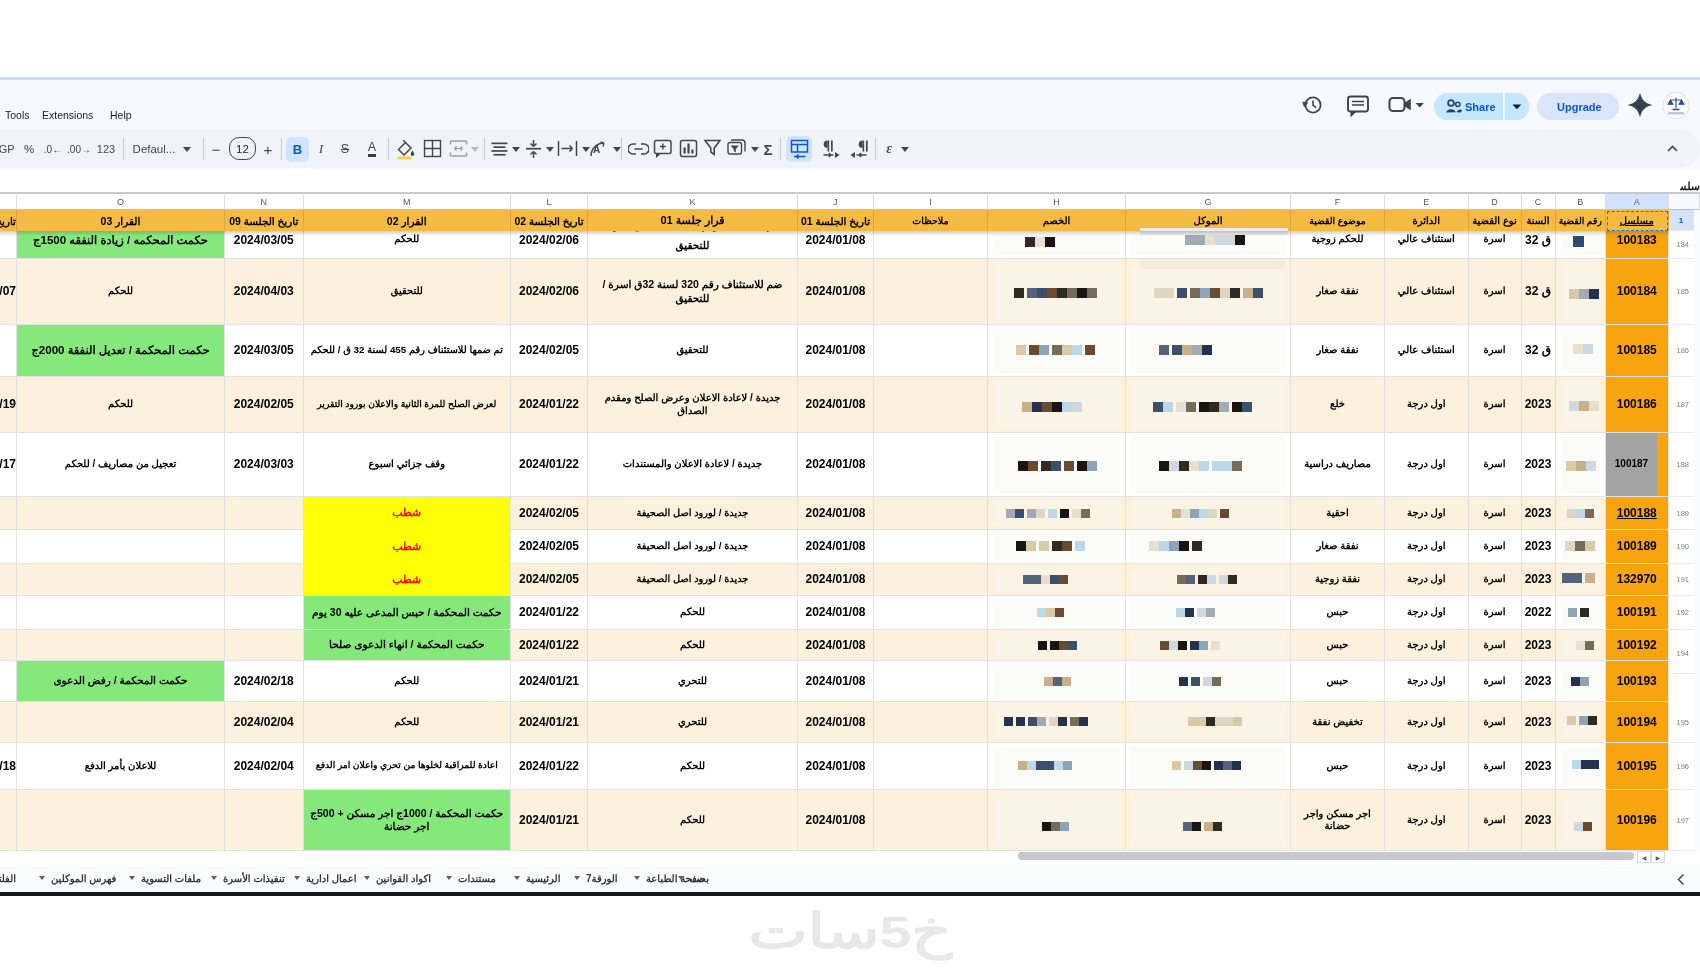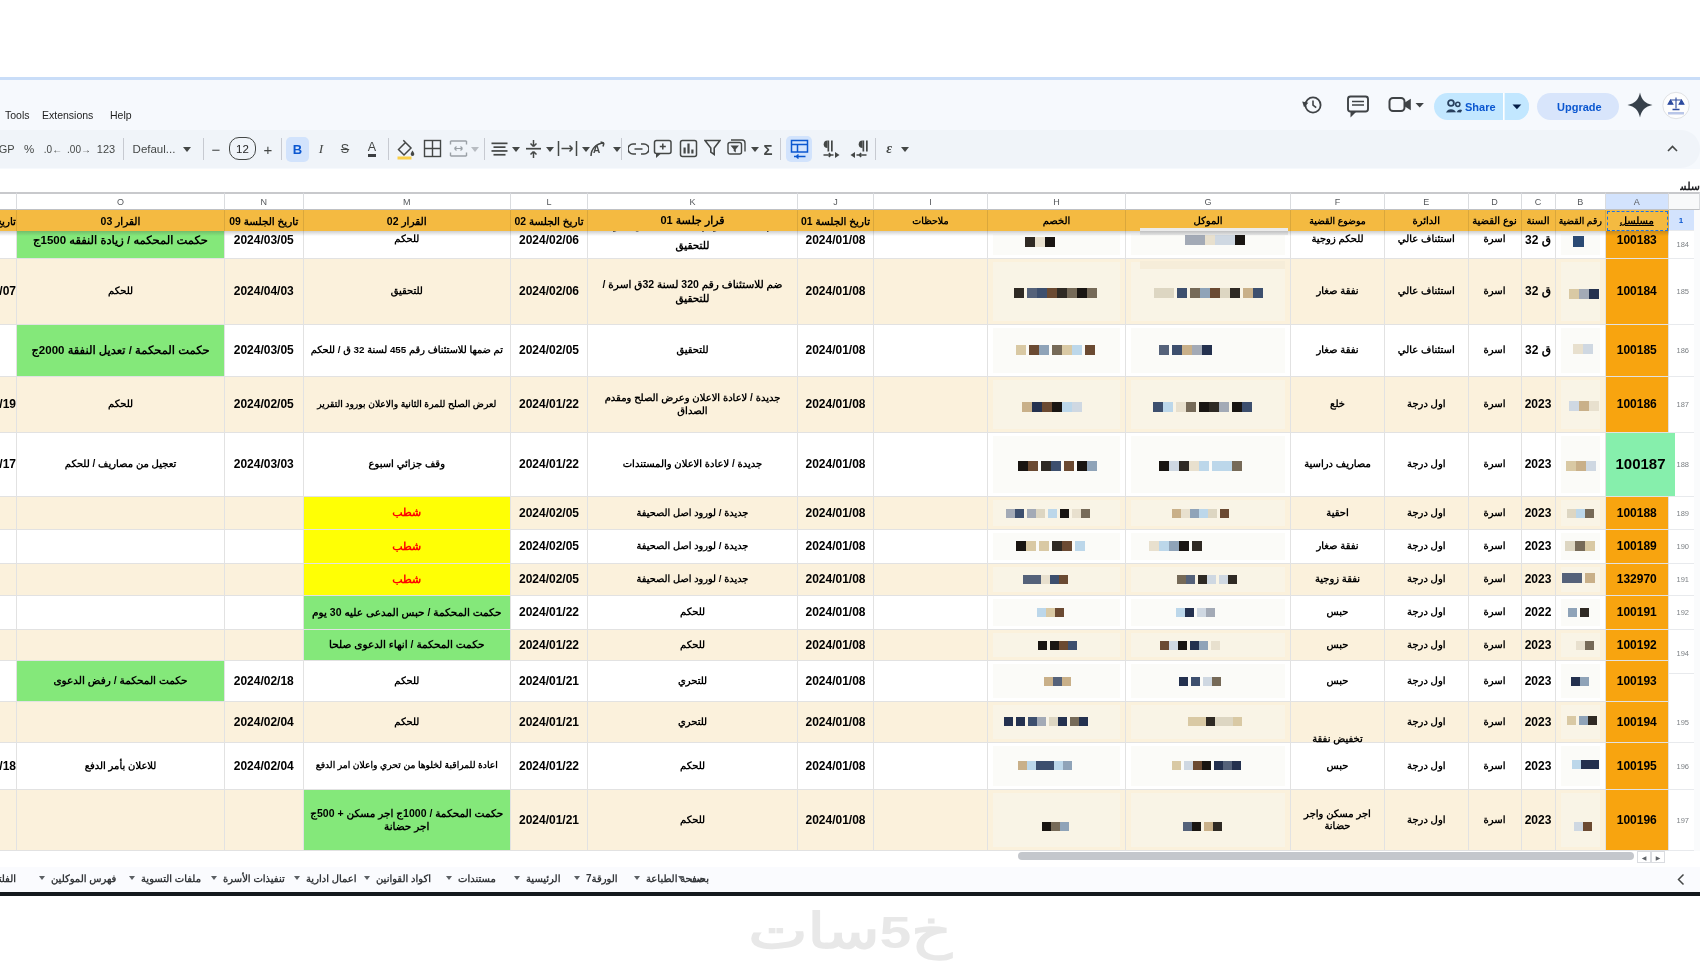--- a/index.html
+++ b/index.html
@@ -391,30 +391,30 @@
   </div>
 <div class="cell ser" dir="rtl" style="left:1606px;top:377px;width:61.5px;height:55px;font-size:12px;background:#f8a40f;">
     <span class="nw">100186</span>
   </div>
 <div class="cell " dir="rtl" style="left:1468.5px;top:377px;width:52.0px;height:55px;font-size:10px;">
     <span class="nw">اسرة</span>
   </div>
 <div class="cell dt" dir="rtl" style="left:798px;top:377px;width:75px;height:55px;font-size:12px;">
     <span class="nw">2024/01/08</span>
   </div>
-<div class="cell ser" dir="rtl" style="left:1606px;top:433px;width:69px;height:63px;font-size:15px;background:#86efac;">
+<div class="cell ser" dir="rtl" style="left:1606px;top:433px;width:51px;height:63px;font-size:10px;background:#a3a3a3;">
     <span class="nw">100187</span>
   </div>
 <div class="cell " dir="rtl" style="left:1468.5px;top:433px;width:52.0px;height:63px;font-size:10px;">
     <span class="nw">اسرة</span>
   </div>
 <div class="cell dt" dir="rtl" style="left:798px;top:433px;width:75px;height:63px;font-size:12px;">
     <span class="nw">2024/01/08</span>
   </div>
-<div class="cell ser" dir="rtl" style="left:1606px;top:497px;width:61.5px;height:32px;font-size:12px;background:#f8a40f;">
+<div class="cell ser" dir="rtl" style="left:1606px;top:497px;width:61.5px;height:32px;font-size:12px;background:#f8a40f;text-decoration:underline;">
     <span class="nw">100188</span>
   </div>
 <div class="cell " dir="rtl" style="left:1468.5px;top:497px;width:52.0px;height:32px;font-size:10px;">
     <span class="nw">اسرة</span>
   </div>
 <div class="cell dt" dir="rtl" style="left:798px;top:497px;width:75px;height:32px;font-size:12px;">
     <span class="nw">2024/01/08</span>
   </div>
 <div class="cell ser" dir="rtl" style="left:1606px;top:530px;width:61.5px;height:33px;font-size:12px;background:#f8a40f;">
     <span class="nw">100189</span>
@@ -598,21 +598,21 @@
   </div>
 <div class="cell " dir="rtl" style="left:1291px;top:596px;width:93px;height:33px;font-size:10px;">
     <span class="nw">حبس</span>
   </div>
 <div class="cell " dir="rtl" style="left:1291px;top:630px;width:93px;height:30px;font-size:10px;">
     <span class="nw">حبس</span>
   </div>
 <div class="cell " dir="rtl" style="left:1291px;top:661px;width:93px;height:40px;font-size:10px;">
     <span class="nw">حبس</span>
   </div>
-<div class="cell " dir="rtl" style="left:1291px;top:702px;width:93px;height:40px;font-size:10px;margin-top:17px;">
+<div class="cell " dir="rtl" style="left:1291px;top:702px;width:93px;height:40px;font-size:10px;">
     <span class="nw">تخفيض نفقة</span>
   </div>
 <div class="cell " dir="rtl" style="left:1291px;top:743px;width:93px;height:46px;font-size:10px;">
     <span class="nw">حبس</span>
   </div>
 <div class="cell wrap" dir="rtl" style="left:1291px;top:790px;width:93px;height:60px;font-size:10px;">اجر مسكن واجر حضانة</div>
 <div class="cell wrap" dir="rtl" style="left:588px;top:231px;width:209px;height:27px;font-size:10.5px;align-items:flex-end;">
     <div style="line-height:19.5px;padding-bottom:3px">ضم للاستئناف رقم 454 لسنة 32ق اسرة / للتحقيق</div>
   </div>
 <div class="cell wrap" dir="rtl" style="left:588px;top:259px;width:209px;height:65px;font-size:10.5px;">ضم للاستئناف رقم 320 لسنة 32ق اسرة / للتحقيق</div>

